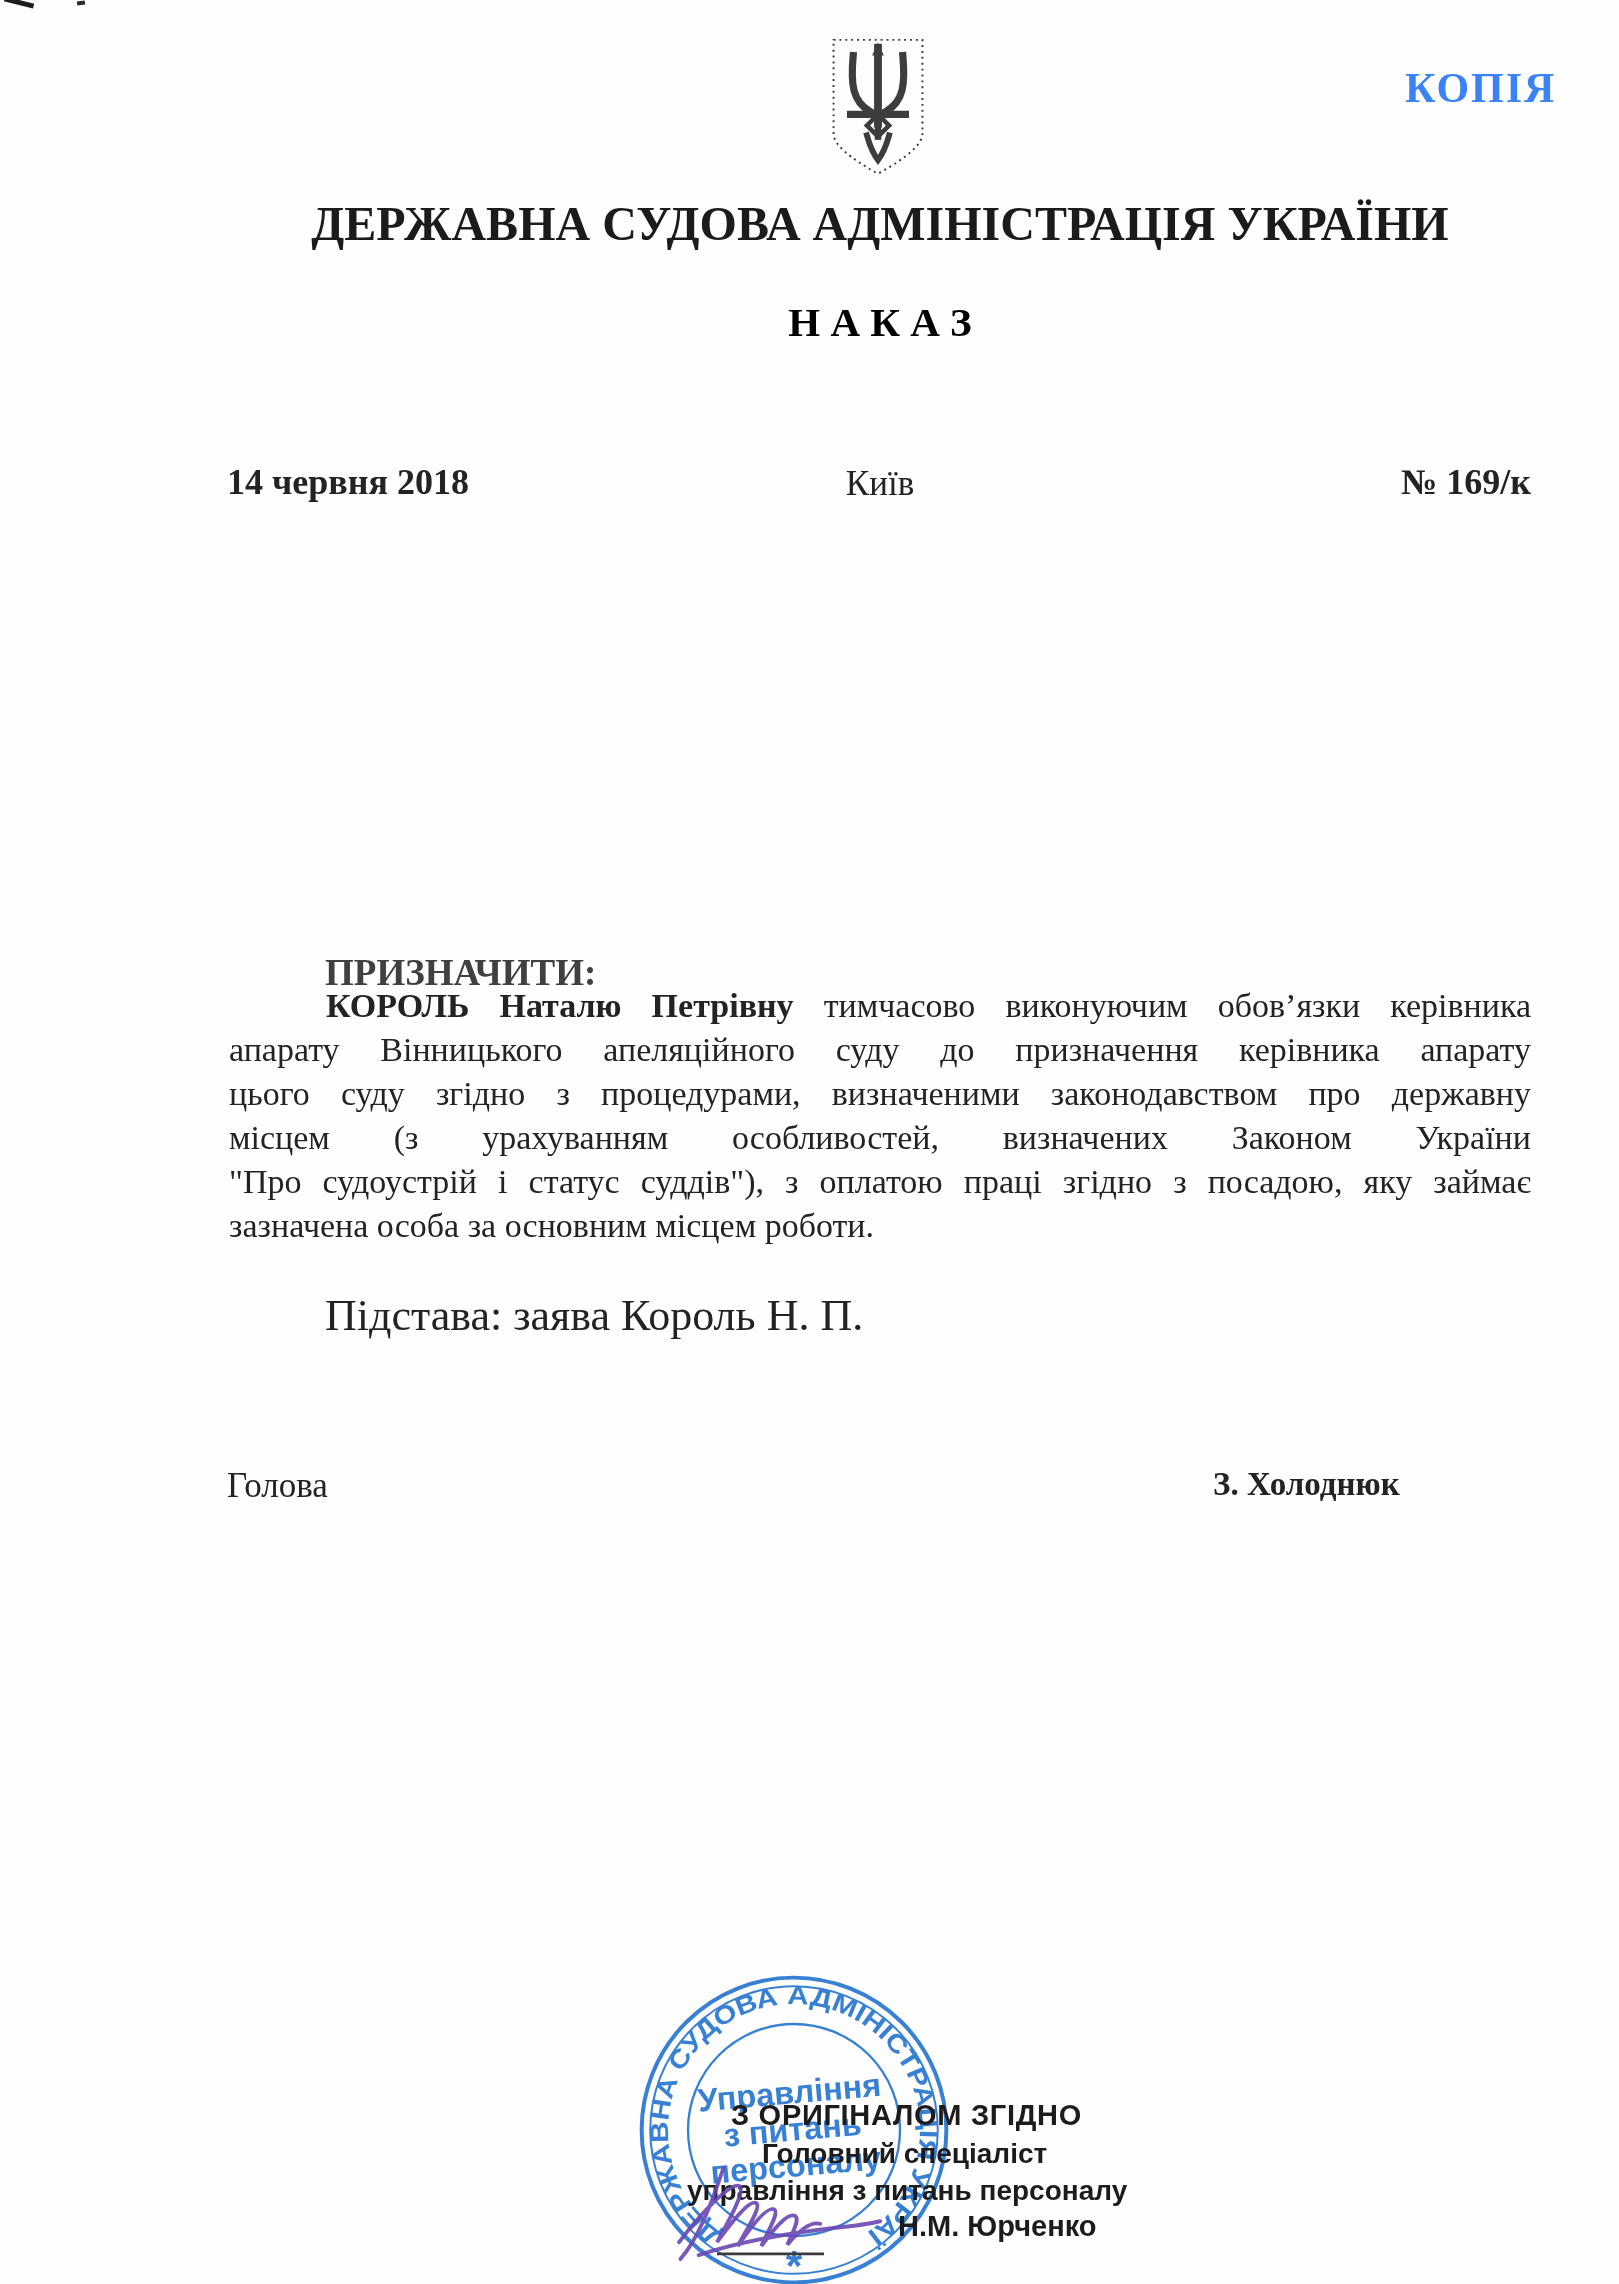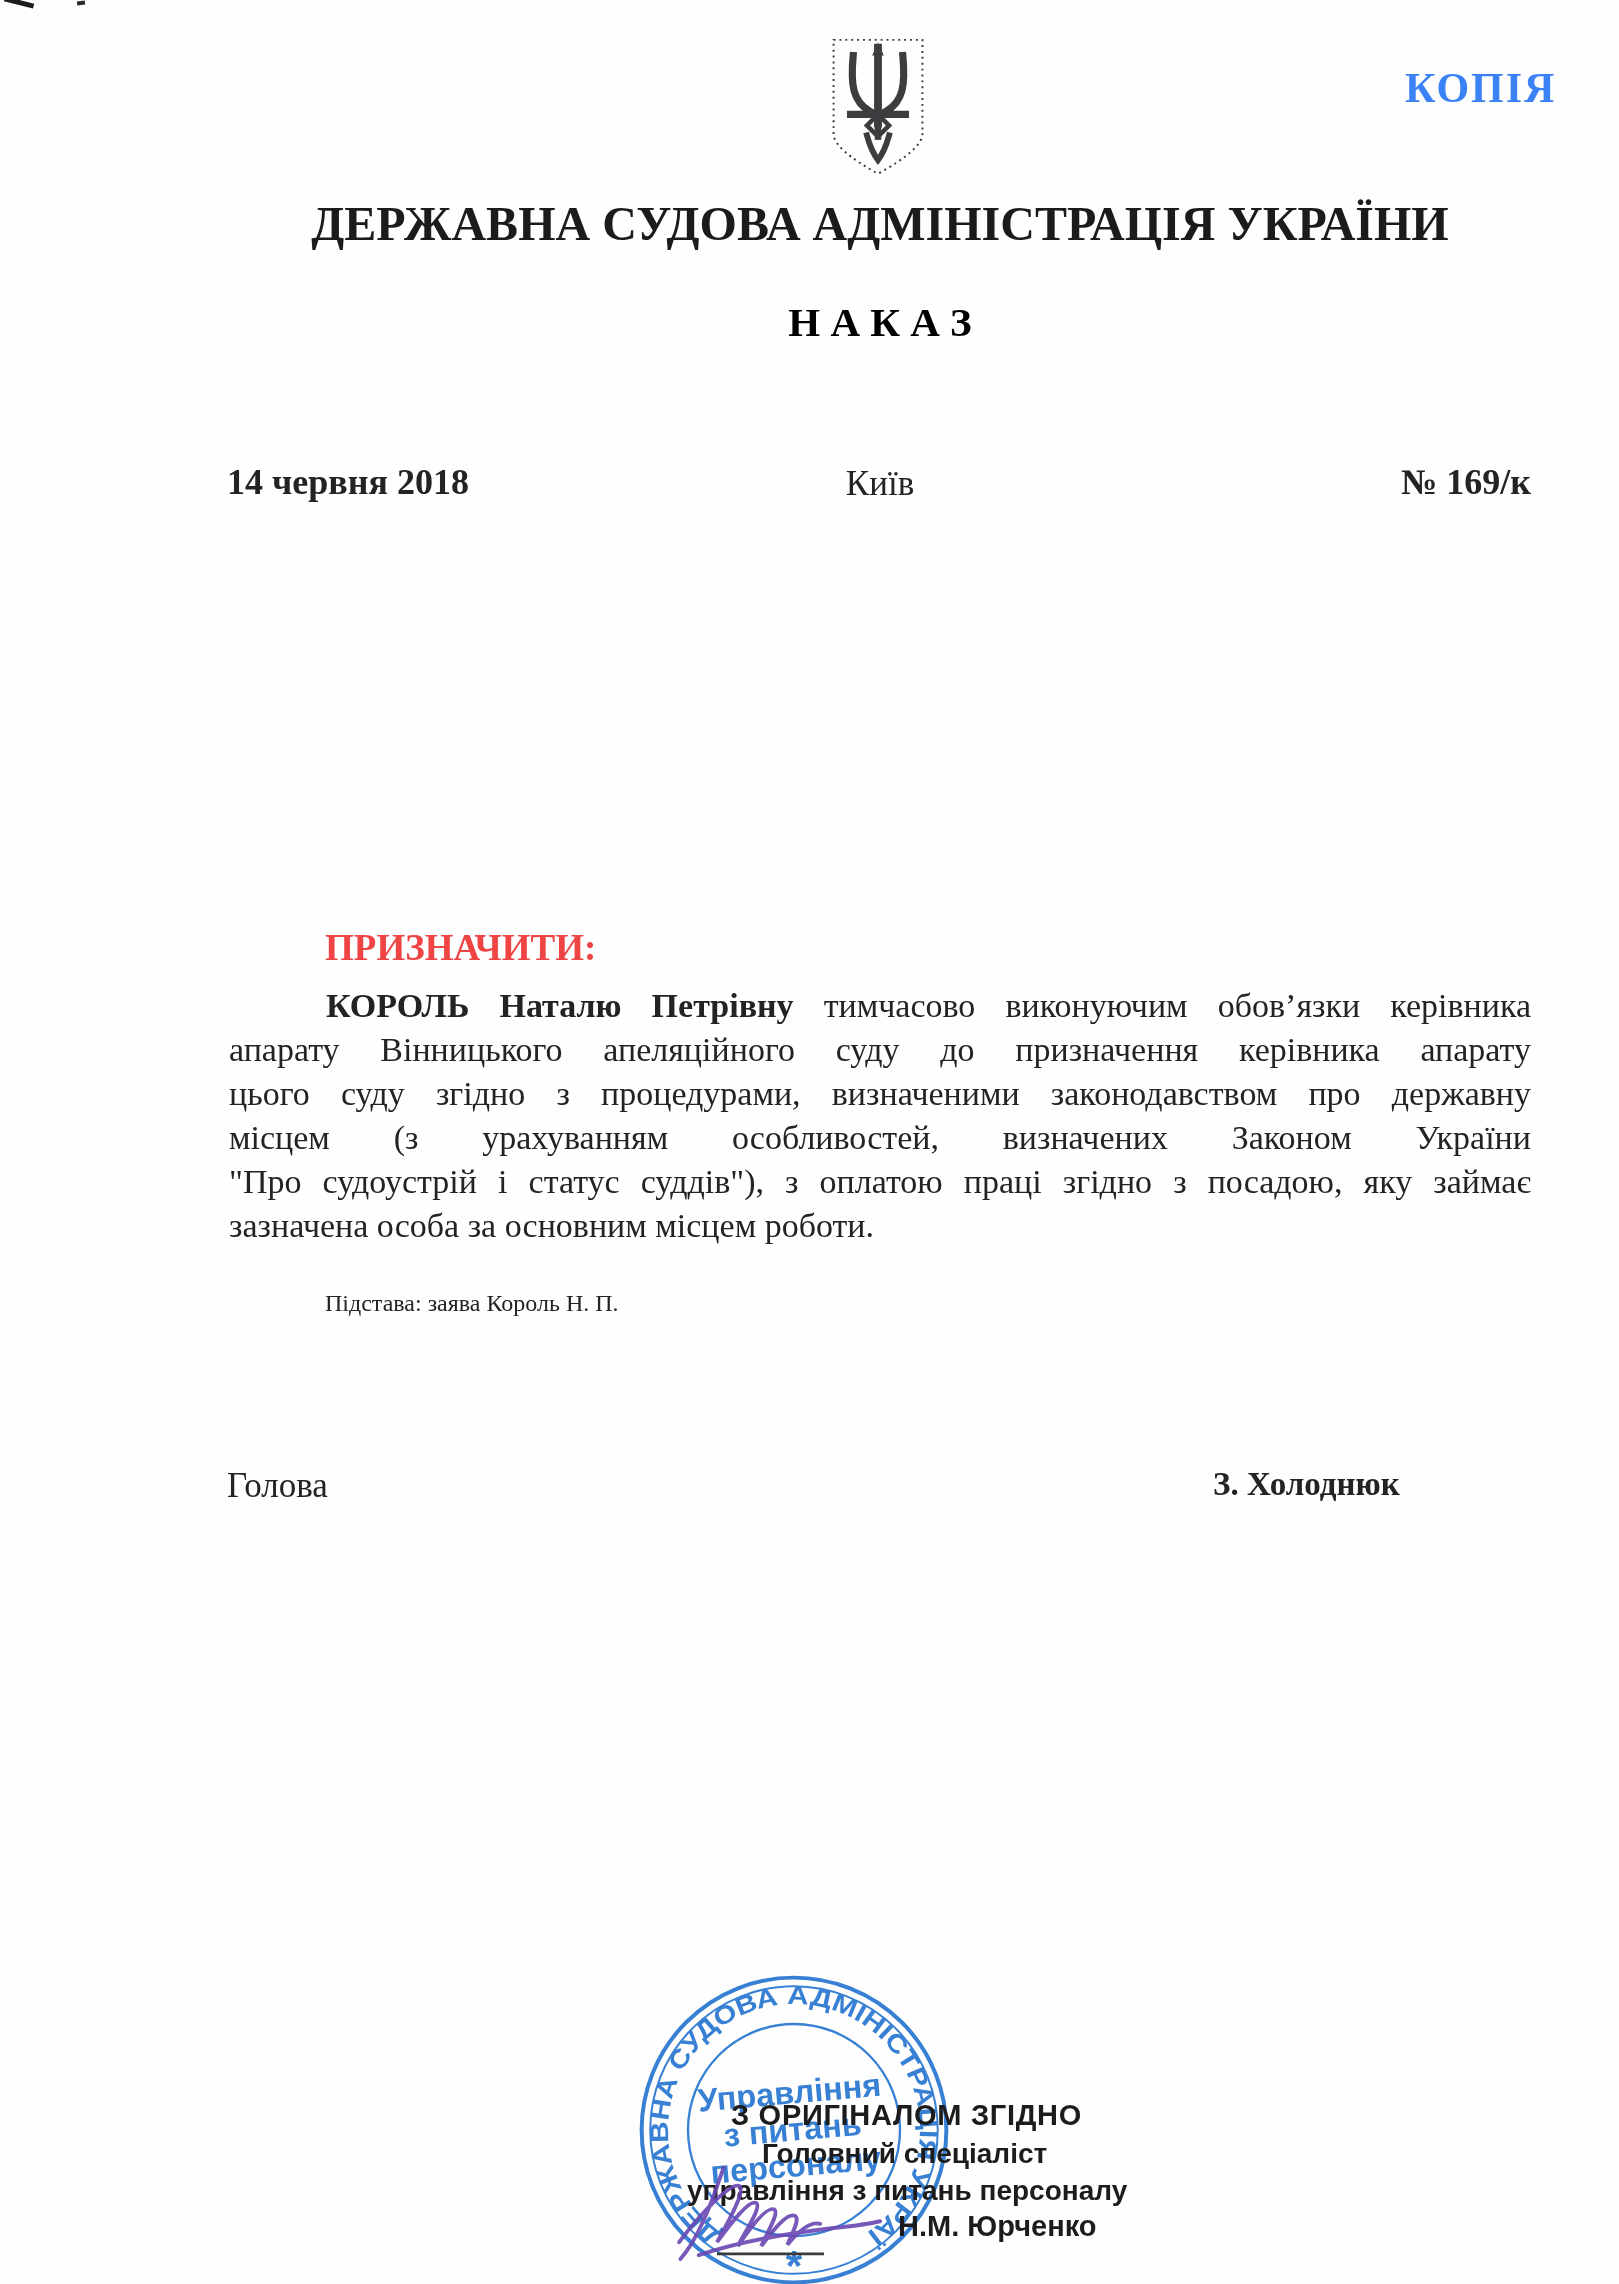--- a/index.html
+++ b/index.html
@@ -25,22 +25,22 @@
   
   .subject{left:227px;top:571px;width:719px;font-size:33px;font-weight:bold;font-style:italic;line-height:46px;}
   
   .textcol{left:229px;width:1302px;font-size:34px;line-height:44px;}
   .preamble{top:758px;}
   .appointment{top:984px;}
   .jline{text-align:justify;text-align-last:justify;}
   .lline{text-align:left;}
   .indent{padding-left:97px;}
   .bold{font-weight:bold;}
-  .res-heading{left:325px;top:926px;font-size:37px;font-weight:bold;color:#ef4444;}
-  .basis{left:325px;top:1290px;font-size:24px;}
+  .res-heading{left:325px;top:951px;font-size:37px;font-weight:bold;color:#404040;}
+  .basis{left:325px;top:1290px;font-size:44px;}
   
   .signer-position{left:227px;top:1466px;font-size:35px;}
   .signer-name{left:1213px;top:1466px;font-size:33px;font-weight:bold;}
   
   .stamp{left:635px;top:1971px;width:318px;height:318px;}
   .cert{font-family:"Liberation Sans","DejaVu Sans",sans-serif;font-weight:bold;color:#1c1c1c;white-space:nowrap;}
   .cert1{left:731px;top:2099px;font-size:29px;letter-spacing:0.7px;}
   .cert2{left:762px;top:2138px;font-size:28px;}
   .cert3{left:687px;top:2175px;font-size:28px;}
   .cert4{left:898px;top:2210px;font-size:29px;}

